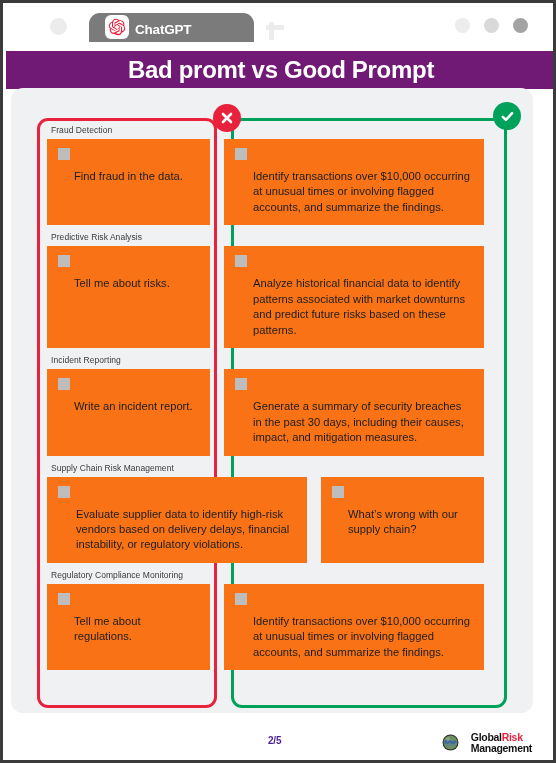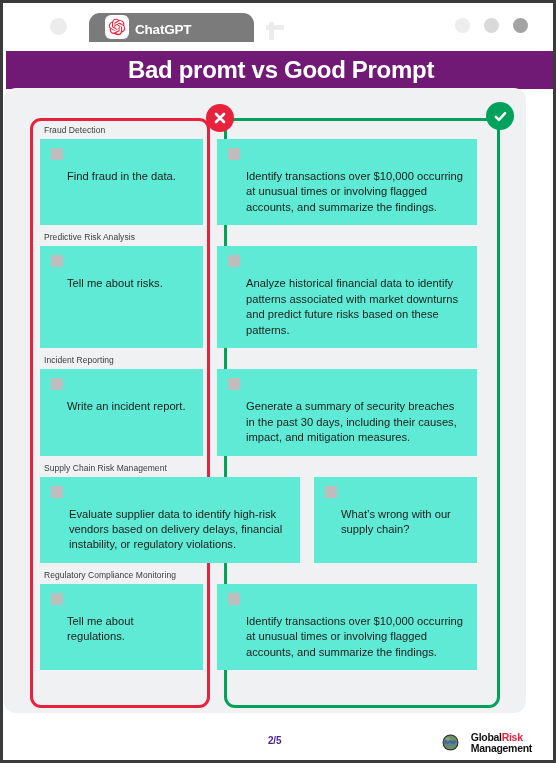--- a/index.html
+++ b/index.html
@@ -126,21 +126,21 @@
     color: #ffffff;
     font-size: 24px;
     font-weight: bold;
     letter-spacing: -0.3px;
     white-space: nowrap;
   }
 
   
   .panel {
     position: absolute;
-    left: 1px;
+    left: 8px;
     top: 85px;
     width: 522px;
     height: 625px;
     background: #f0f1f3;
     border-radius: 12px;
   }
 
   .columns {
     position: absolute;
     left: 26px;
@@ -189,21 +189,21 @@
     color: #3a3a3a;
     padding: 7px 0 4px 14px;
     letter-spacing: 0.05px;
   }
   .row-cards {
     display: flex;
     gap: 14px;
     padding: 0 0 0 10px;
   }
   .card {
-    background: #5eead4;
+    background: #f97316;
     box-sizing: border-box;
     padding: 9px 11px 10px 11px;
     position: relative;
   }
   .card-bad  { width: 163px; }
   .card-good { width: 260px; }
   .card-avatar {
     width: 12px;
     height: 12px;
     background: #bdbdbd;

